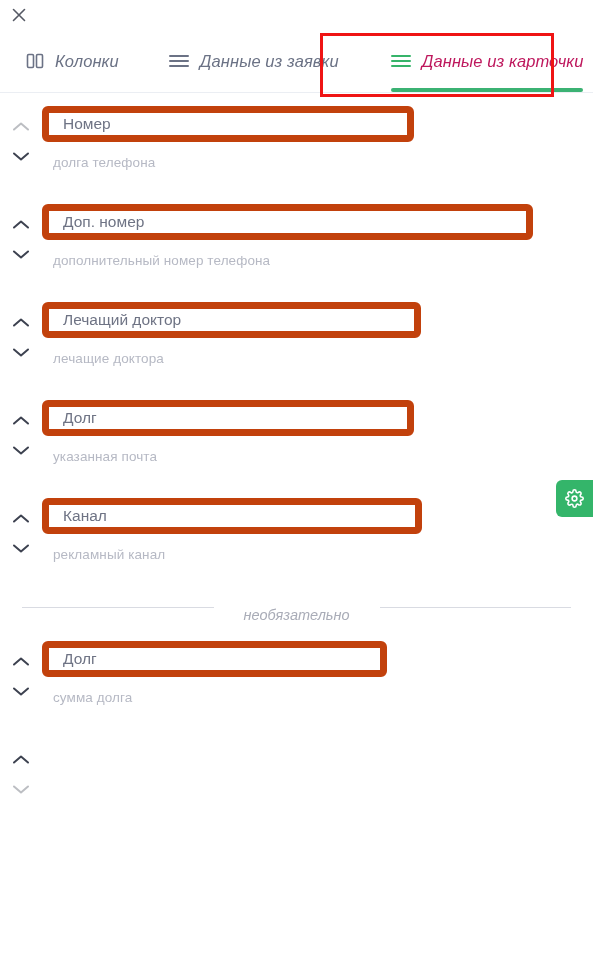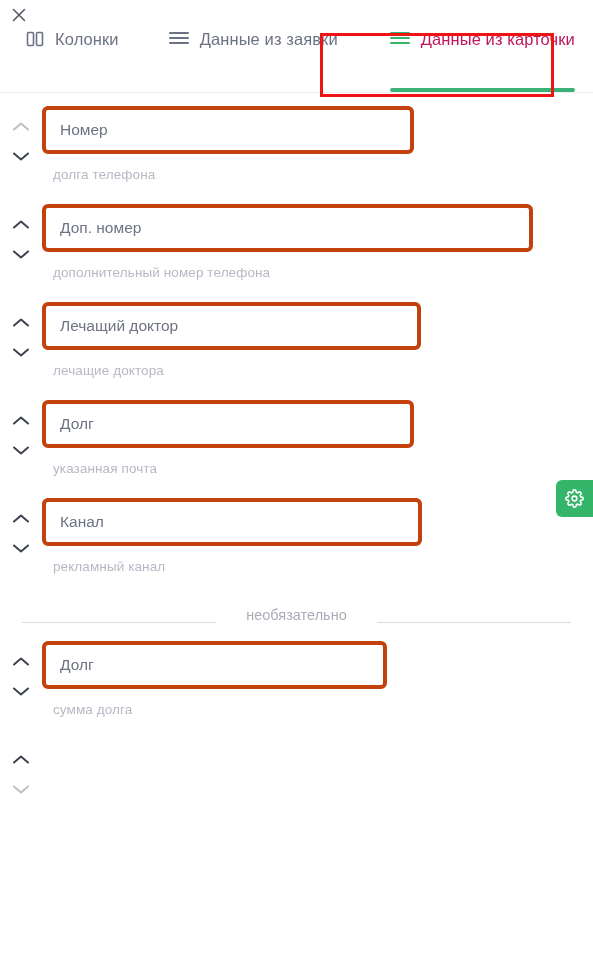--- a/index.html
+++ b/index.html
@@ -38,27 +38,28 @@
   .tabbar {
     position: relative;
     height: 63px;
     display: flex;
     align-items: flex-end;
     border-bottom: 1px solid #ebeef3;
     box-sizing: border-box;
   }
   .tab {
     display: flex;
-    align-items: flex-start;
+    align-items: center;
     gap: 11px;
     height: 62px;
     padding: 0 14px;
     box-sizing: border-box;
     cursor: pointer;
     position: relative;
+    font-style: italic;
   }
   .tab-label {
     font-size: 16.5px;
     color: #6b7285;
     white-space: nowrap;
     letter-spacing: .1px;
   }
   .tab.active .tab-label { color: #be185d; }
   .tab-icon { display: flex; align-items: center; }
   .tab.active .tab-underline {
@@ -116,22 +117,22 @@
   }
   .arrow svg { display: block; }
   .arrow.dim { opacity: .34; }
 
   .field-main {
     flex: 1;
     display: flex;
     flex-direction: column;
   }
   .field-input {
-    height: 48px;
-    border: 4px solid #c2410c;
+    height: 36px;
+    border: 7px solid #c2410c;
     border-radius: 6px;
     box-sizing: border-box;
     display: flex;
     align-items: center;
     padding: 0 14px;
     font-size: 15.5px;
     color: #6e7384;
     background: #ffffff;
     cursor: text;
   }
@@ -139,23 +140,24 @@
     margin-top: 13px;
     padding-left: 11px;
     font-size: 13.5px;
     color: #b6b9c4;
     letter-spacing: .1px;
   }
 
   
   .divider {
     display: flex;
-    align-items: flex-end;
+    align-items: flex-start;
     gap: 30px;
     margin: 11px 22px 18px 22px;
+    font-style: italic;
   }
   .divider .line {
     flex: 1;
     height: 1px;
     background: #d9dbe2;
   }
   .divider .divider-label {
     font-size: 14.5px;
     color: #a9acb7;
     white-space: nowrap;

